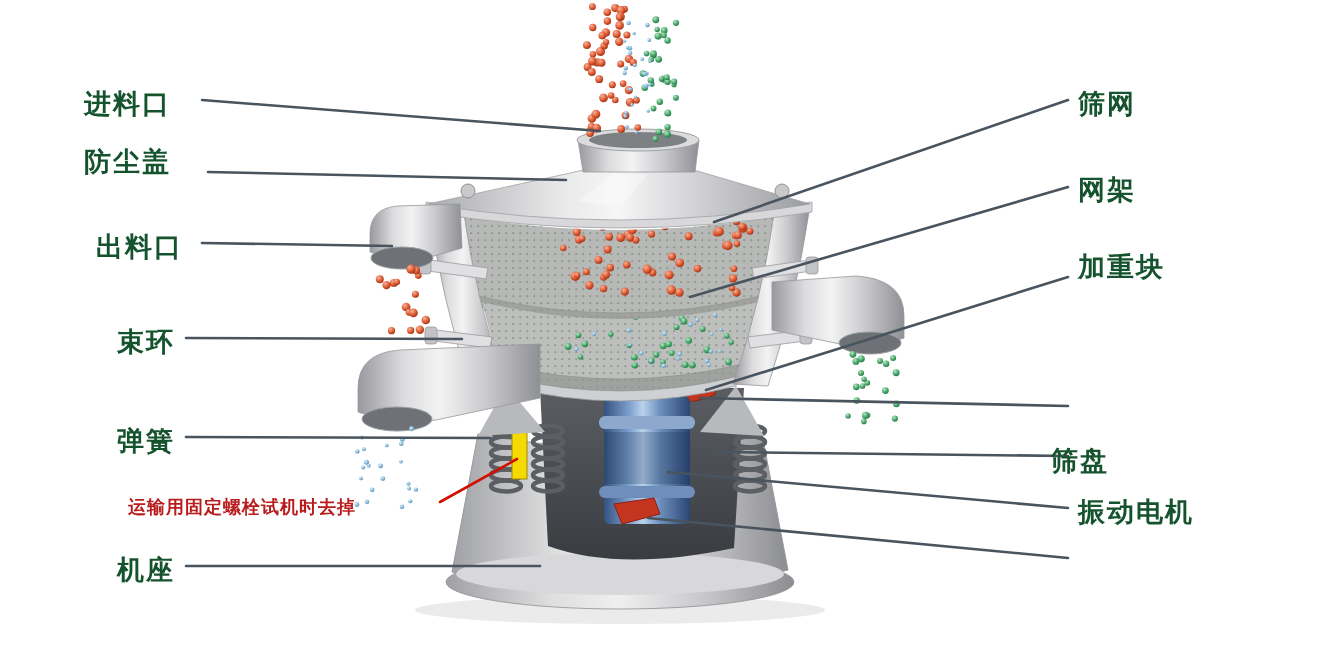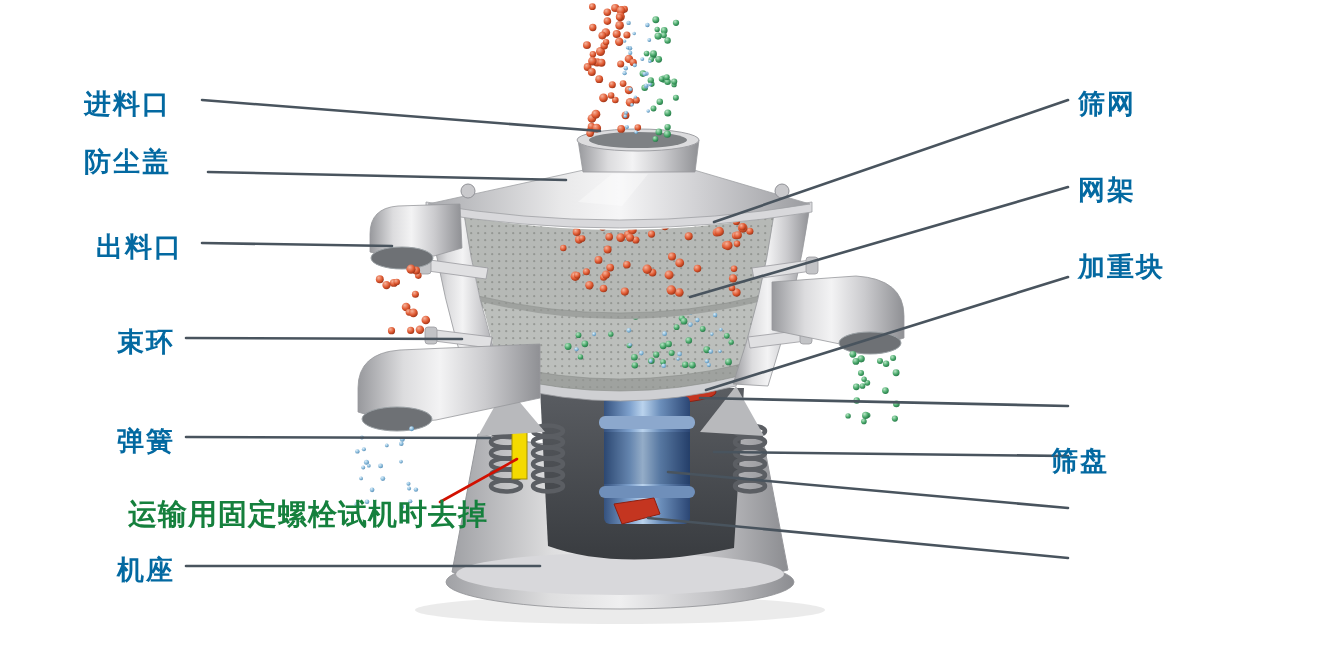--- a/index.html
+++ b/index.html
@@ -1,21 +1,21 @@
 <!DOCTYPE html>
 <html><head>
 <meta charset="utf-8">
 <style>
   html,body{margin:0;padding:0;background:#ffffff;}
   .canvas{position:relative;width:1337px;height:655px;background:#ffffff;overflow:hidden;
           font-family:"Liberation Serif","DejaVu Sans",serif;}
   svg.scene{position:absolute;left:0;top:0;}
-  .lbl{position:absolute;color:#0369a1;font-size:27px;font-weight:600;letter-spacing:2px;
+  .lbl{position:absolute;color:#14532d;font-size:27px;font-weight:600;letter-spacing:2px;
        white-space:nowrap;z-index:2;}
-  .note{position:absolute;color:#15803d;font-size:29px;font-weight:700;letter-spacing:1px;
+  .note{position:absolute;color:#b91c1c;font-size:18px;font-weight:700;letter-spacing:1px;
         white-space:nowrap;z-index:2;}
   .coil{fill:none;stroke:#5b5e63;stroke-width:4.5;}
   .leader{stroke:#49545e;stroke-width:2.6;stroke-linecap:round;}
   .leader-red{stroke:#d21000;stroke-width:2.6;stroke-linecap:round;}
 </style>
 </head>
 <body>
 
 <div class="canvas">
 
@@ -498,13 +498,14 @@
   <div class="lbl" style="left:96px;top:229px">出料口</div>
   <div class="lbl" style="left:117px;top:324px">束环</div>
   <div class="lbl" style="left:117px;top:423px">弹簧</div>
   <div class="note" style="left:128px;top:495px">运输用固定螺栓试机时去掉</div>
   <div class="lbl" style="left:117px;top:552px">机座</div>
 
   <div class="lbl" style="left:1078px;top:86px">筛网</div>
   <div class="lbl" style="left:1078px;top:172px">网架</div>
   <div class="lbl" style="left:1078px;top:249px">加重块</div>
   <div class="lbl" style="left:1051px;top:443px">筛盘</div>
+  <div class="lbl" style="left:1078px;top:494px">振动电机</div>
 </div>
 
 </body></html>

